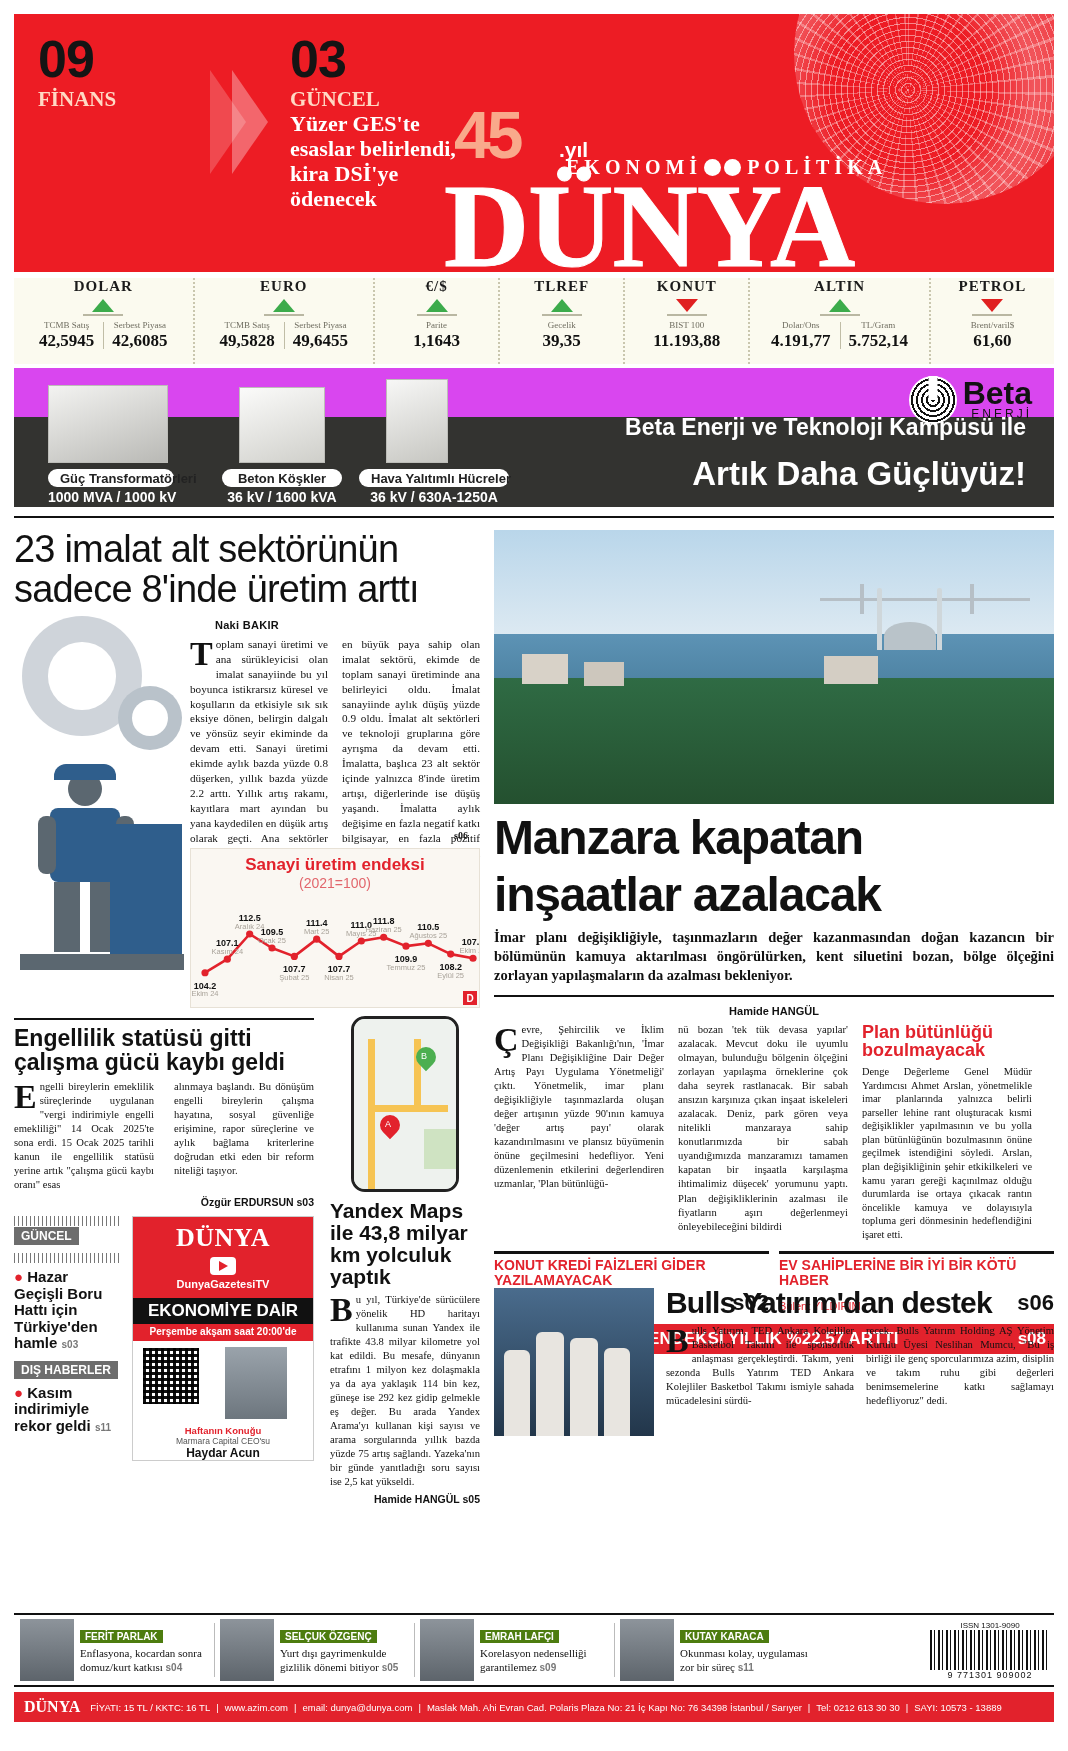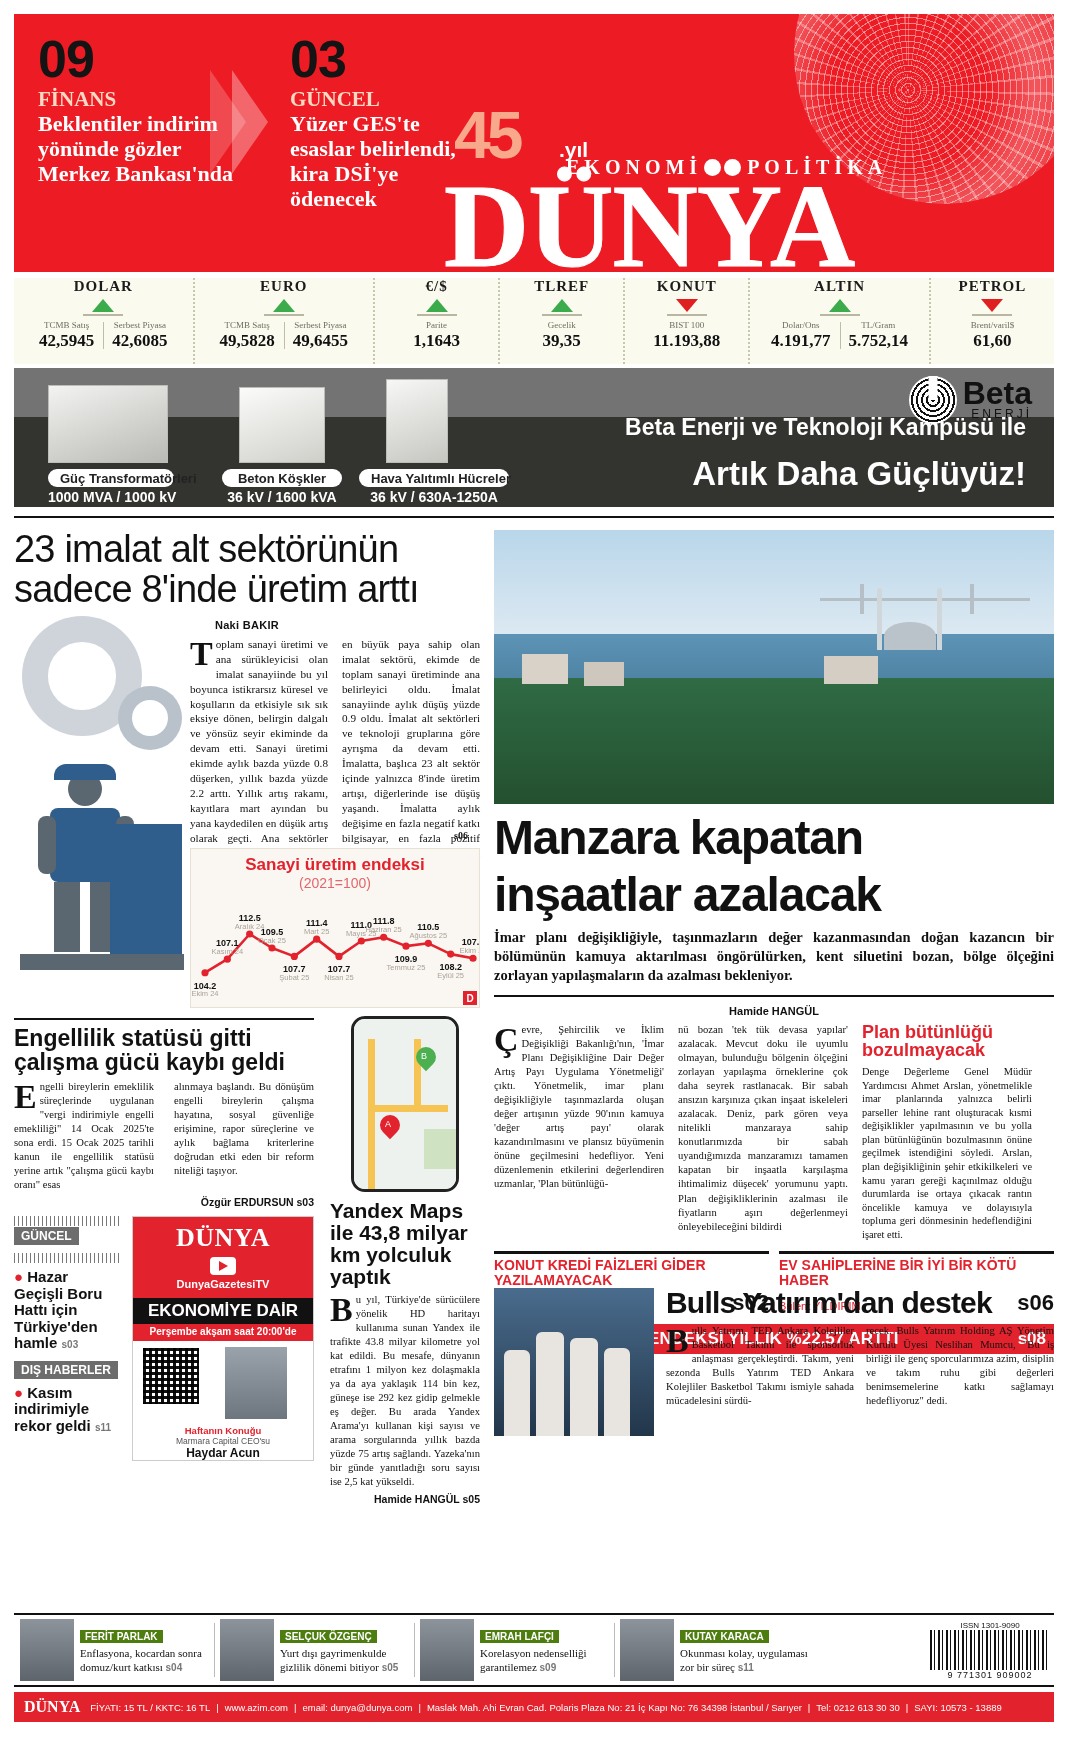--- a/index.html
+++ b/index.html
@@ -108,21 +108,21 @@
   .subcol { padding: 0 9px; position: relative; }
   .subcol + .subcol::before {
     content: ""; position: absolute; left: 0; top: 2px; bottom: 2px; width: 1px; background: #c0bda6;
   }
   .sub-label { font-family: "Liberation Serif", serif; font-size: 9px; color: #6f6d60; }
   .sub-value { font-family: "Liberation Serif", serif; font-weight: 700; font-size: 17px; color: #111; margin-top: 1px; }
 
   
   .beta-ad {
     position: absolute; left: 14px; top: 368px; width: 1040px; height: 139px;
-    background: #737373; overflow: hidden;
+    background: #d946ef; overflow: hidden;
   }
   .beta-dark { position: absolute; left: 0; bottom: 0; width: 1040px; height: 90px; background: #333330; }
   .beta-logo { position: absolute; right: 22px; top: 8px; display: flex; align-items: center; gap: 6px; }
   .beta-spiral {
     width: 48px; height: 48px; border-radius: 50%;
     background: repeating-radial-gradient(circle, #111 0 2px, #fff 2px 5px);
     position: relative;
   }
   .beta-spiral::after {
     content:""; position:absolute; left:50%; top:0; width:9px; height:24px; background:#fff; transform: translateX(-50%);
@@ -331,21 +331,20 @@
 
   <div class="topbar">
     <div class="globe"></div>
     <div class="chevron2"></div>
     <div class="chevron"></div>
 
     <div class="promos">
       <div class="promo">
         <div class="promo-num">09</div>
         <div class="promo-kicker">FİNANS</div>
-        <div class="promo-text">Beklentiler indirim yönünde gözler Merkez Bankası'nda</div>
       </div>
       <div class="promo second">
         <div class="promo-num">03</div>
         <div class="promo-kicker">GÜNCEL</div>
         <div class="promo-text">Yüzer GES'te esaslar belirlendi, kira DSİ'ye ödenecek</div>
       </div>
     </div>
 
     <div class="masthead">
       <div class="anniv">

